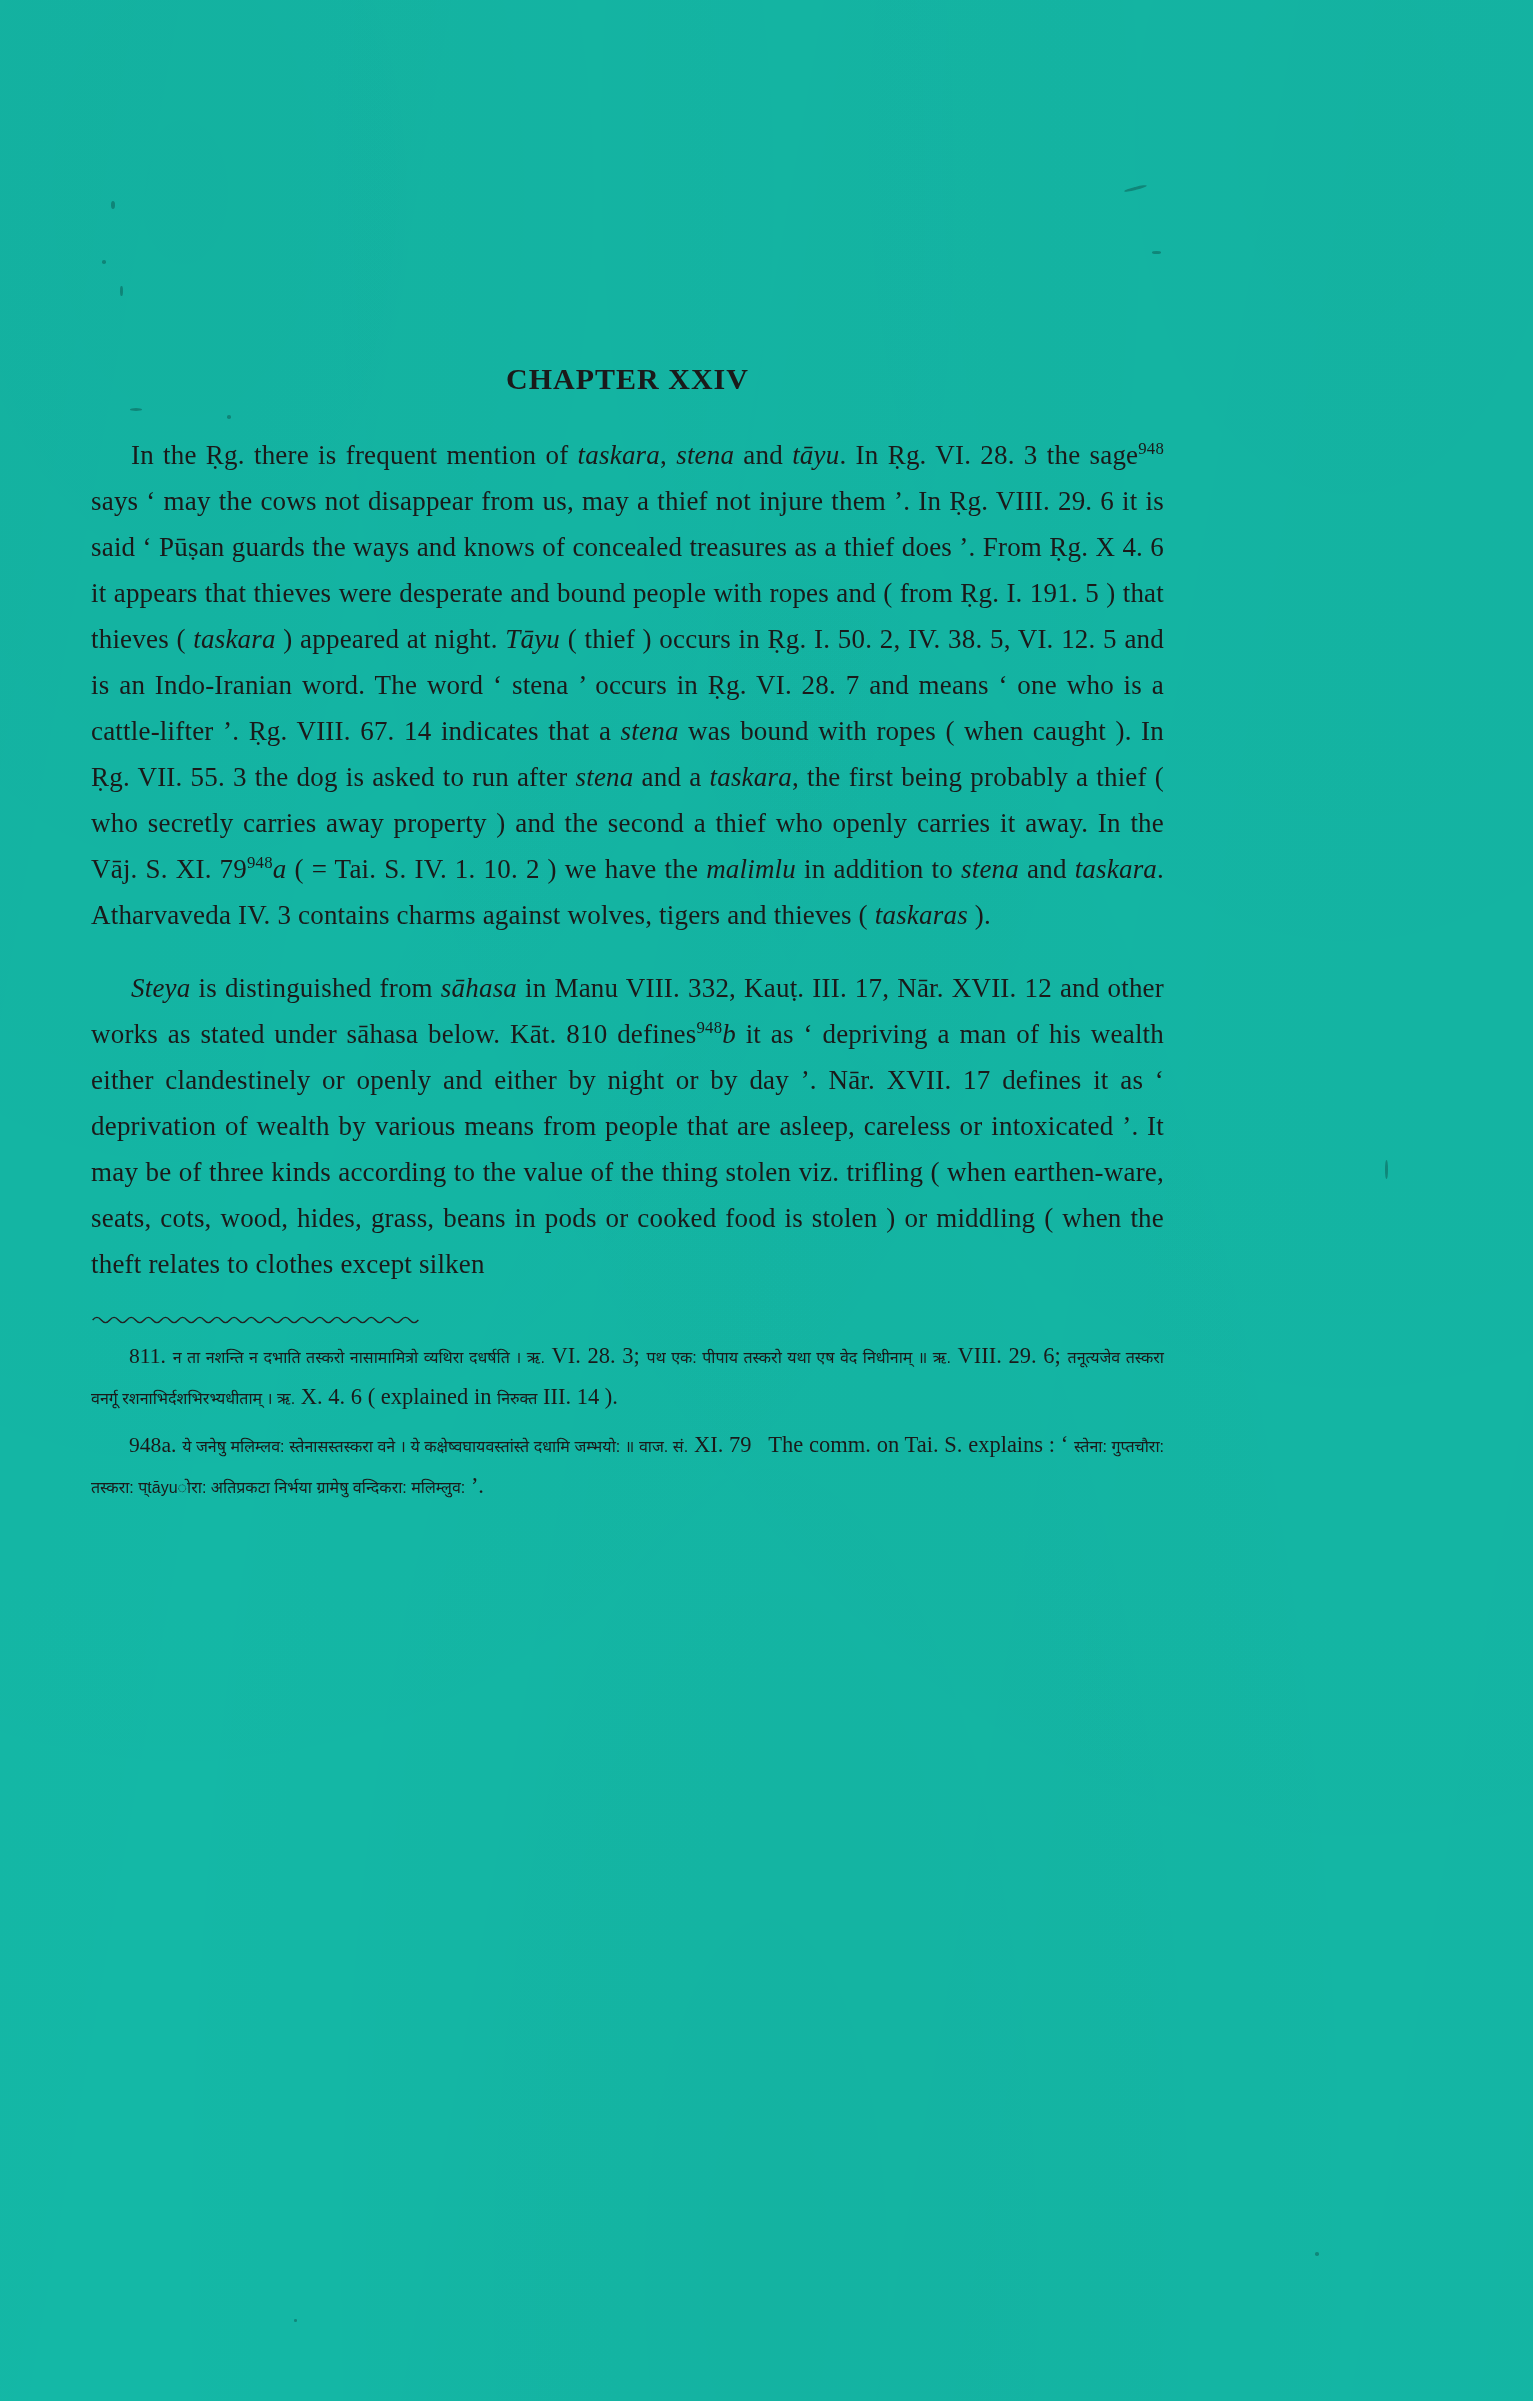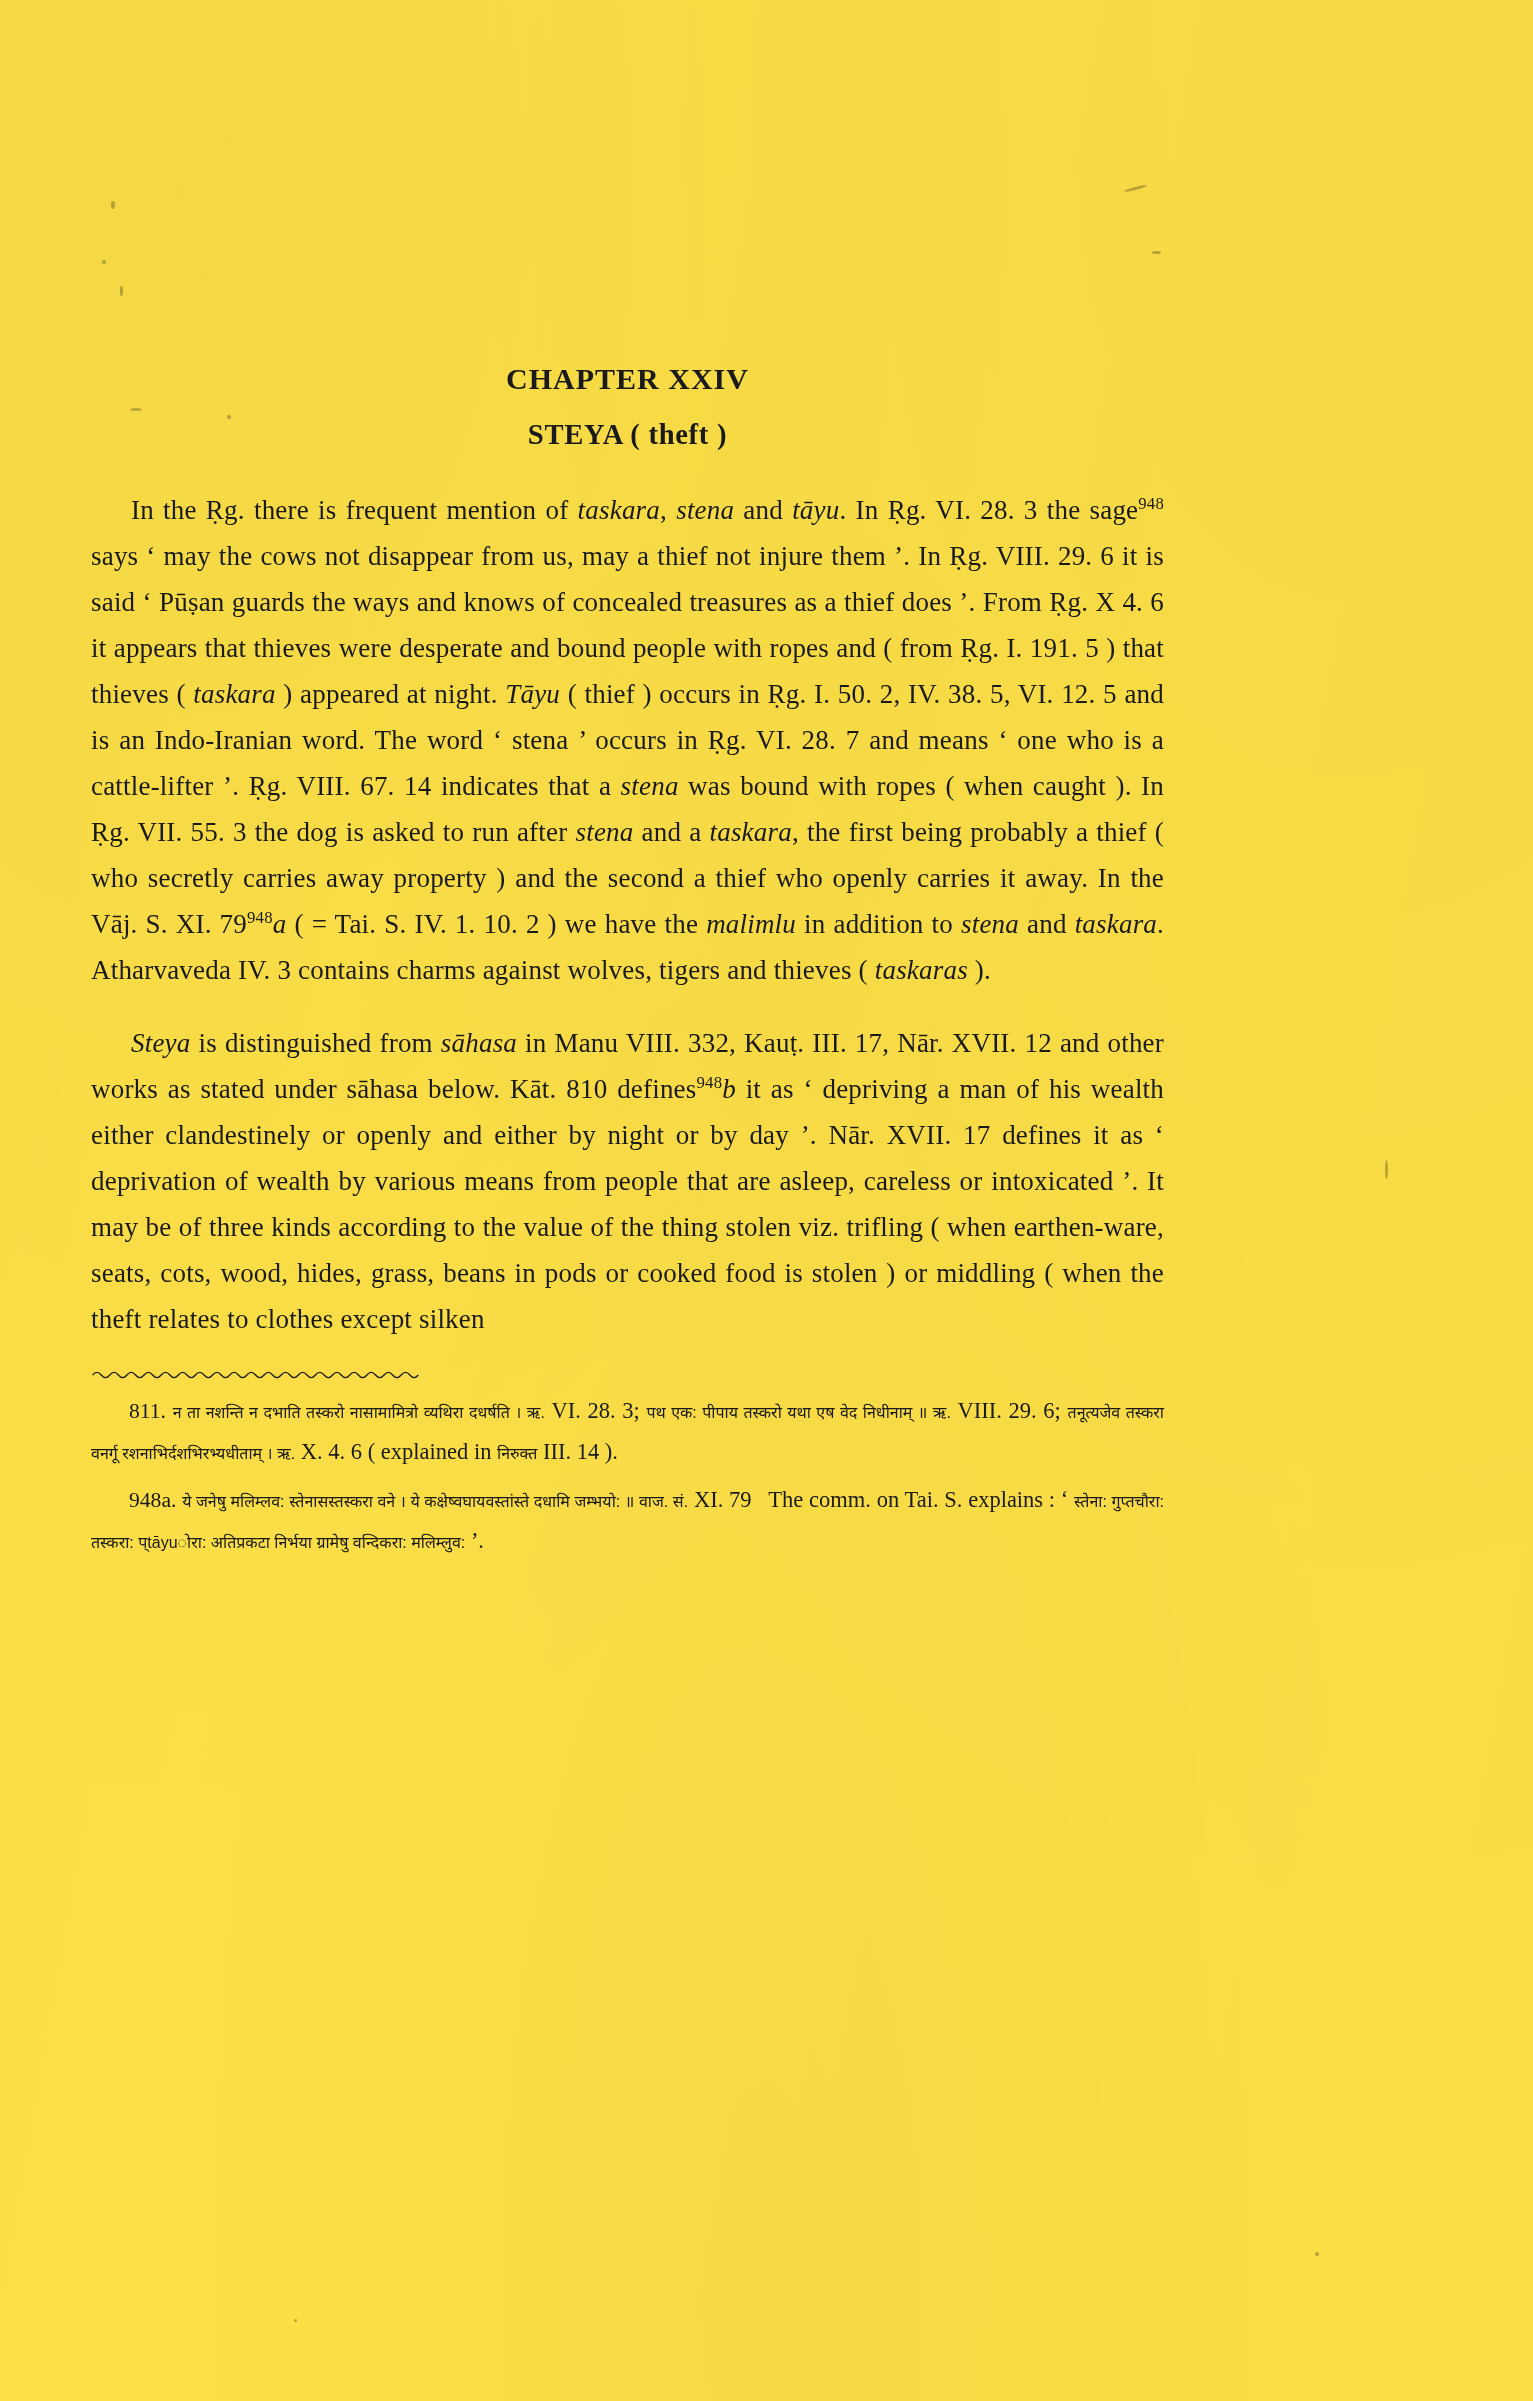--- a/index.html
+++ b/index.html
@@ -4,21 +4,21 @@
 <style>
   html, body {
     margin: 0;
     padding: 0;
     background: #ffffff;
   }
   .page {
     position: relative;
     width: 1533px;
     height: 2401px;
-    background: #fde047;
+    background: #14b8a6;
     overflow: hidden;
     font-family: "Liberation Serif", serif;
     color: #1a1a1a;
   }
   
   .page::before {
     content: "";
     position: absolute;
     inset: 0;
     background:
@@ -110,21 +110,20 @@
   <div class="speck" style="left:227px;top:415px;width:3.5px;height:3.5px;"></div>
   <div class="speck" style="left:1124px;top:187px;width:22.5px;height:2.6px;transform:rotate(-14deg);"></div>
   <div class="speck" style="left:1152px;top:251px;width:8.7px;height:2.6px;"></div>
   <div class="speck" style="left:1385px;top:1160px;width:2.6px;height:19px;"></div>
   <div class="speck" style="left:1315px;top:2252px;width:3.5px;height:3.5px;"></div>
   <div class="speck" style="left:294px;top:2319px;width:2.6px;height:2.6px;"></div>
 
   <div class="content">
 
     <h1 class="chapter-head">CHAPTER XXIV</h1>
-    <h2 class="chapter-sub">STEYA ( theft )</h2>
 
     <p class="body-par"><span class="ind"></span><span>In the Ṛg. there is frequent mention of <i>taskara</i>, <i>stena</i> and <i>tāyu</i>. In Ṛg. VI. 28. 3 the sage<sup>948</sup> says ‘ may the cows not disappear from us, may a thief not injure them ’. In Ṛg. VIII. 29. 6 it is said ‘ Pūṣan guards the ways and knows of concealed treasures as a thief does ’. From Ṛg. X 4. 6 it appears that thieves were desperate and bound people with ropes and ( from Ṛg. I. 191. 5 ) that thieves ( <i>taskara</i> ) appeared at night. <i>Tāyu</i> ( thief ) occurs in Ṛg. I. 50. 2, IV. 38. 5, VI. 12. 5 and is an Indo-Iranian word. The word ‘ stena ’ occurs in Ṛg. VI. 28. 7 and means ‘ one who is a cattle-lifter ’. Ṛg. VIII. 67. 14 indicates that a <i>stena</i> was bound with ropes ( when caught ). In Ṛg. VII. 55. 3 the dog is asked to run after <i>stena</i> and a <i>taskara</i>, the first being probably a thief ( who secretly carries away property ) and the second a thief who openly carries it away. In the Vāj. S. XI. 79<sup>948</sup><i>a</i> ( = Tai. S. IV. 1. 10. 2 ) we have the <i>malimlu</i> in addition to <i>stena</i> and <i>taskara</i>. Atharvaveda IV. 3 contains charms against wolves, tigers and thieves ( <i>taskaras</i> ).</span></p>
 
     <p class="body-par second"><span class="ind"></span><span><i>Steya</i> is distinguished from <i>sāhasa</i> in Manu VIII. 332, Kauṭ. III. 17, Nār. XVII. 12 and other works as stated under sāhasa below. Kāt. 810 defines<sup>948</sup><i>b</i> it as ‘ depriving a man of his wealth either clandestinely or openly and either by night or by day ’. Nār. XVII. 17 defines it as ‘ deprivation of wealth by various means from people that are asleep, careless or intoxicated ’. It may be of three kinds according to the value of the thing stolen viz. trifling ( when earthen-ware, seats, cots, wood, hides, grass, beans in pods or cooked food is stolen ) or middling ( when the theft relates to clothes except silken</span></p>
 
     <div class="rule-wrap">
       <svg width="329" height="12" viewBox="0 0 380 14" xmlns="http://www.w3.org/2000/svg" aria-hidden="true">
         <path d="M0 7 Q 5 1, 10 7 T 20 7 T 30 7 T 40 7 T 50 7 T 60 7 T 70 7 T 80 7 T 90 7 T 100 7 T 110 7 T 120 7 T 130 7 T 140 7 T 150 7 T 160 7 T 170 7 T 180 7 T 190 7 T 200 7 T 210 7 T 220 7 T 230 7 T 240 7 T 250 7 T 260 7 T 270 7 T 280 7 T 290 7 T 300 7 T 310 7 T 320 7 T 330 7 T 340 7 T 350 7 T 360 7 T 370 7 T 380 7" fill="none" stroke="#222" stroke-width="1.6"></path>
       </svg>
     </div>

